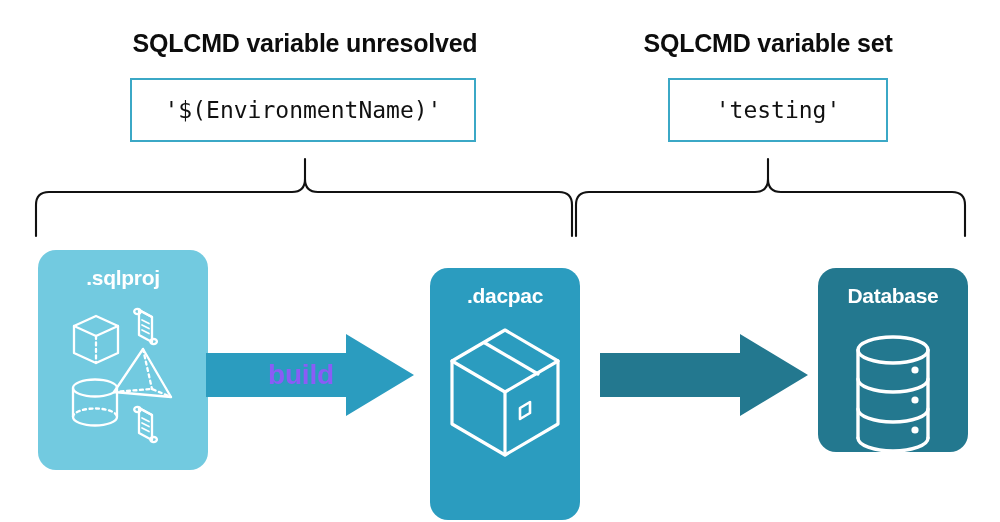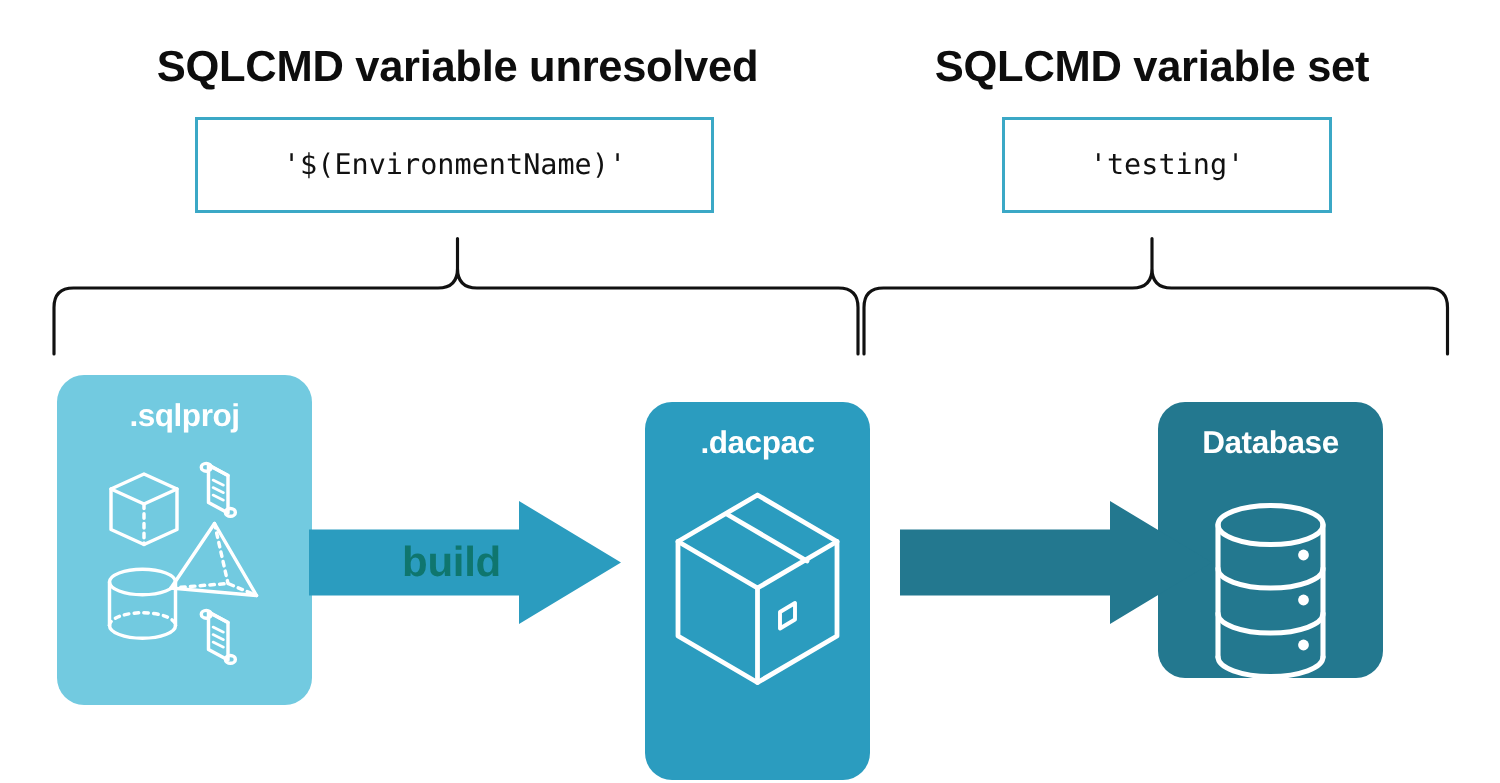--- a/index.html
+++ b/index.html
@@ -19,40 +19,40 @@
     position: absolute;
     inset: 0;
   }
 
   
   .section-title {
     position: absolute;
     text-align: center;
     font-family: "Liberation Sans", sans-serif;
     font-weight: bold;
-    font-size: 29px;
+    font-size: 25px;
     letter-spacing: -0.2px;
     color: #0d0d0d;
     white-space: nowrap;
     transform: translateX(-50%);
   }
   #title-left  { left: 305px; top: 29px; }
   #title-right { left: 768px; top: 29px; text-align: right; }
 
   
   .code-box {
     position: absolute;
     box-sizing: border-box;
     background: #ffffff;
     border: 2px solid #3ba8c6;
     display: flex;
     align-items: center;
     justify-content: center;
     font-family: "DejaVu Sans Mono", "Liberation Mono", monospace;
-    font-size: 19px;
+    font-size: 23px;
     color: #111111;
     letter-spacing: 0px;
     white-space: nowrap;
   }
   #code-box-left  { left: 130px; top: 78px; width: 346px; height: 64px; }
   #code-box-right { left: 668px; top: 78px; width: 220px; height: 64px; }
 
   
   .brace-layer {
     position: absolute;
@@ -62,21 +62,21 @@
   }
 
   
   .stage-box {
     position: absolute;
     border-radius: 18px;
     overflow: hidden;
   }
   #stage-sqlproj  { left: 38px;  top: 250px; width: 170px; height: 220px; }
   #stage-dacpac   { left: 430px; top: 268px; width: 150px; height: 252px; }
-  #stage-database { left: 772px; top: 268px; width: 150px; height: 184px; }
+  #stage-database { left: 818px; top: 268px; width: 150px; height: 184px; }
 
   .stage-label {
     position: absolute;
     top: 16px;
     left: 0;
     width: 100%;
     text-align: center;
     font-family: "Liberation Sans", sans-serif;
     font-weight: bold;
     font-size: 21px;
@@ -103,21 +103,21 @@
     top: 0;
     left: 0;
     width: 176px;
     height: 86px;
     display: flex;
     align-items: center;
     justify-content: center;
     font-family: "Liberation Sans", sans-serif;
     font-weight: bold;
     font-size: 28px;
-    color: #0f766e;
+    color: #8b5cf6;
     letter-spacing: -0.2px;
     padding-left: 14px;
     box-sizing: border-box;
     white-space: nowrap;
   }
 </style>
 </head>
 <body>
 
 <div class="canvas">

